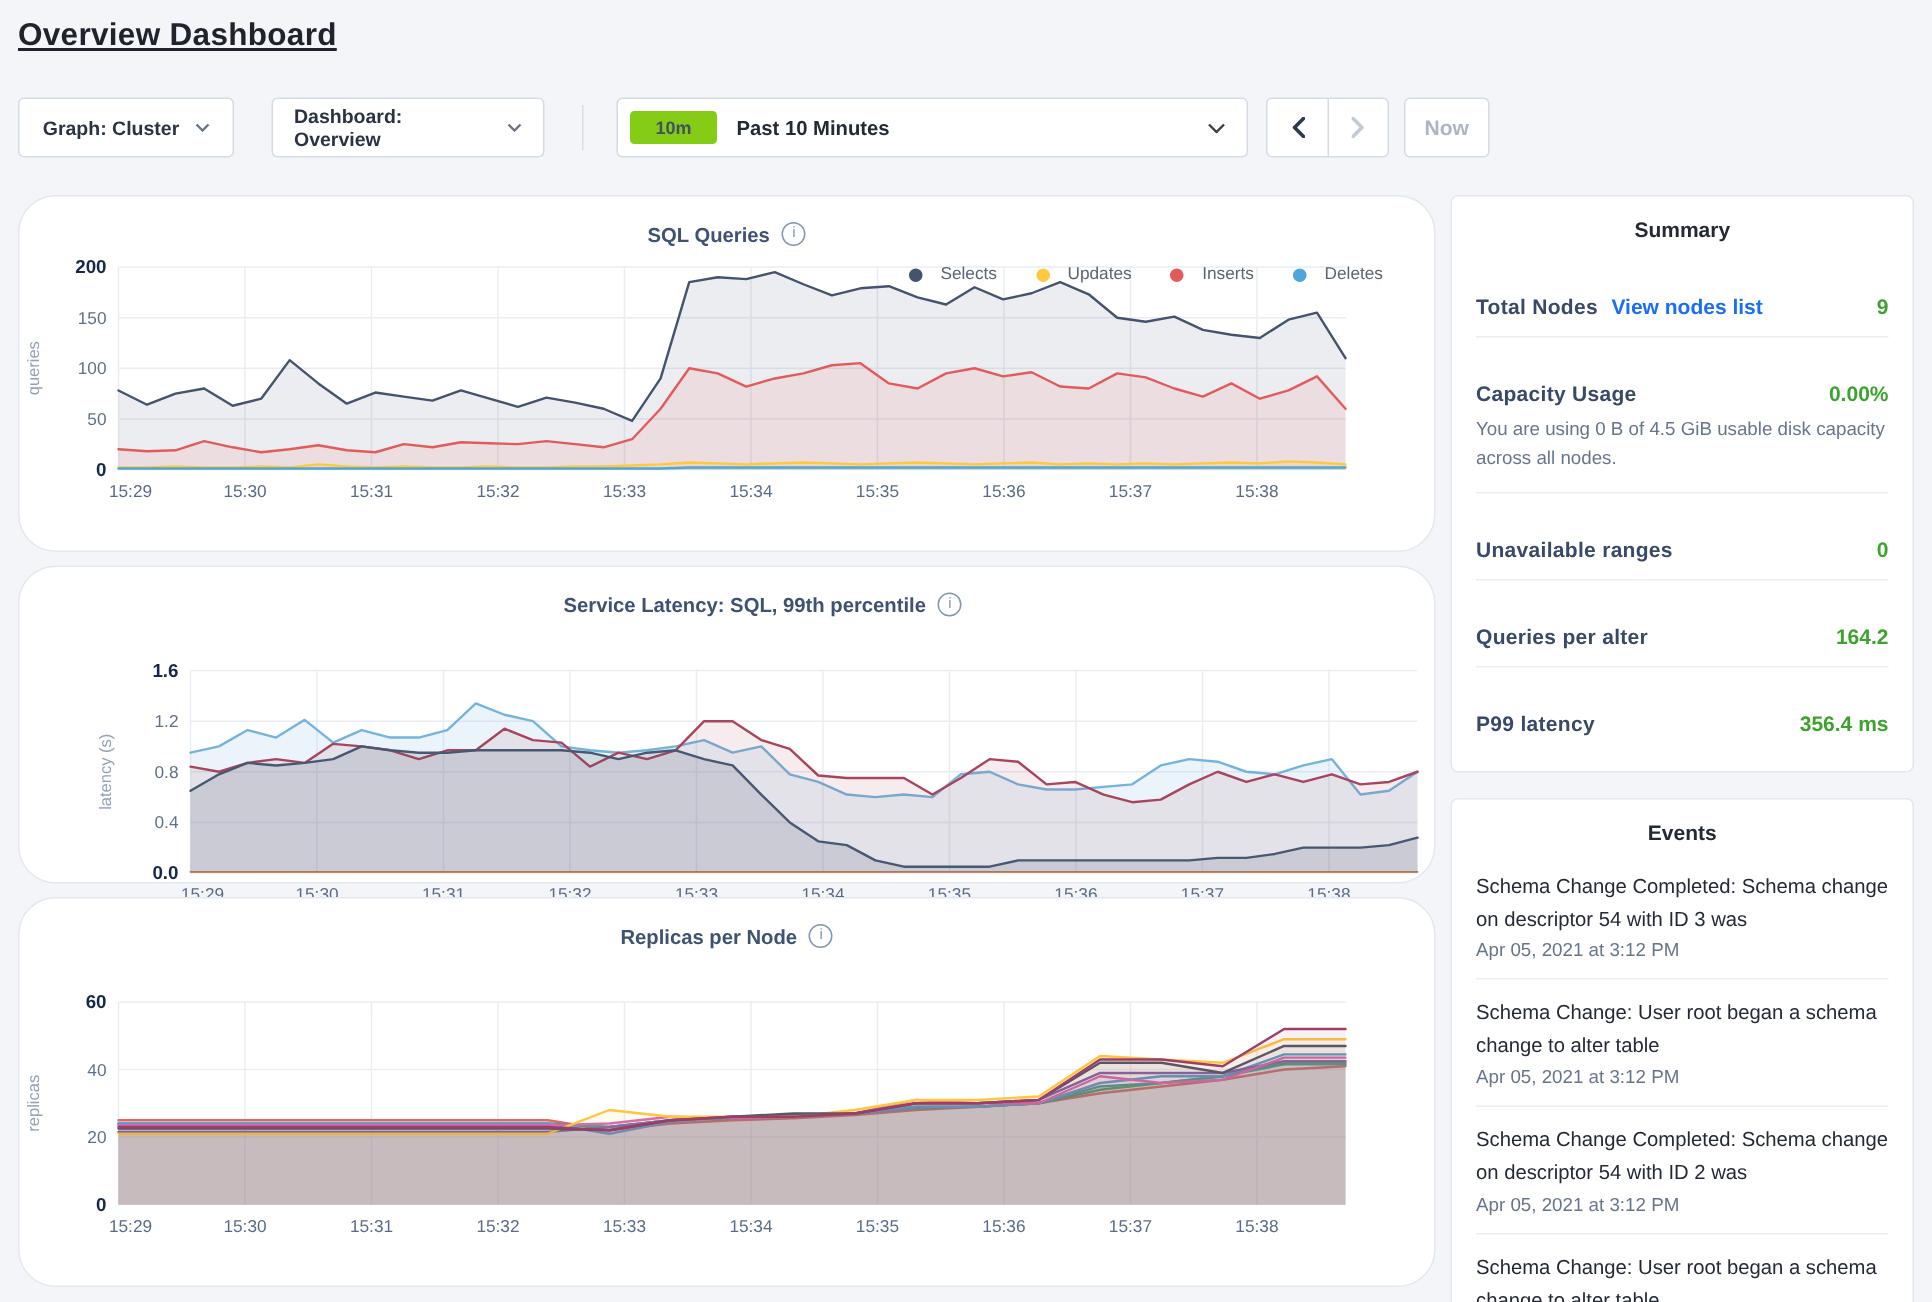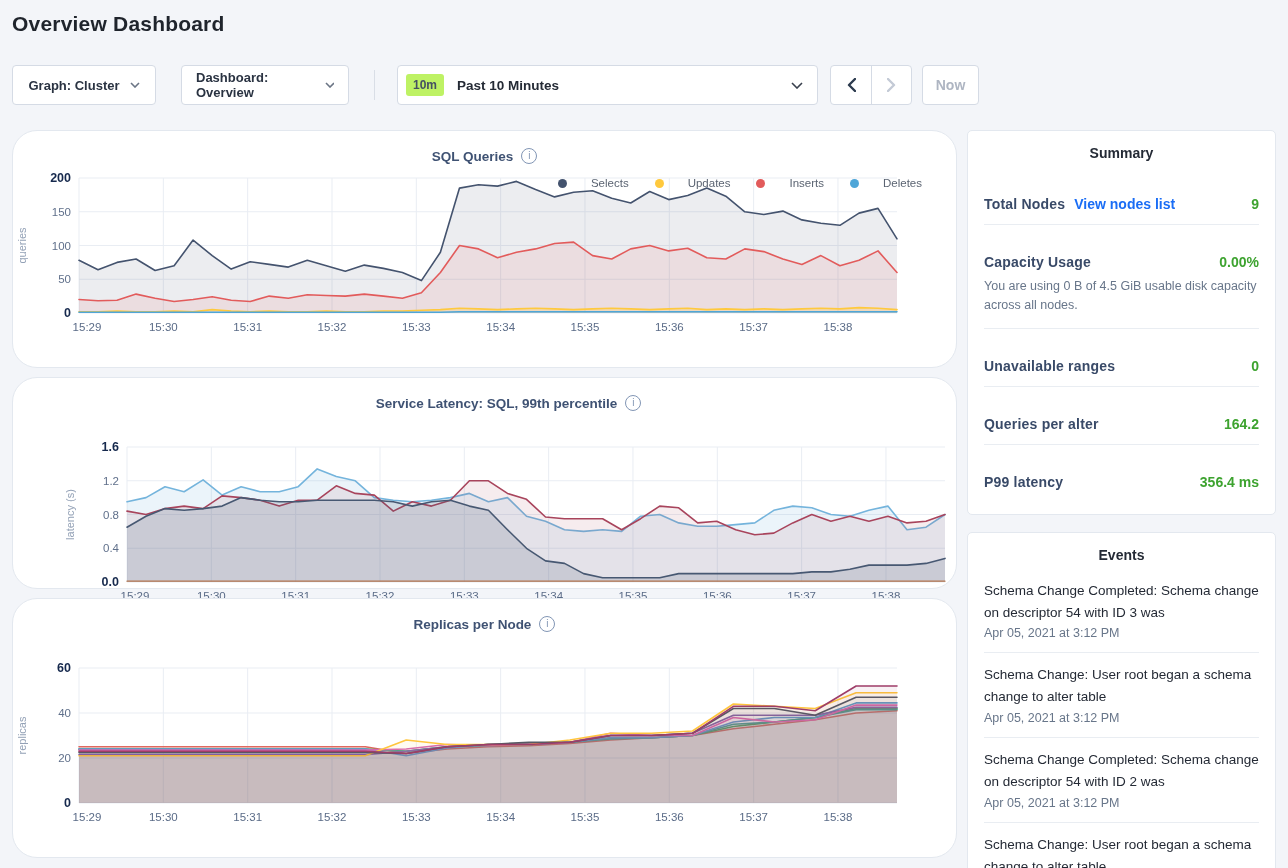--- a/index.html
+++ b/index.html
@@ -7,40 +7,40 @@
   body {
     position:relative;
     background:#f3f5f9;
     font-family:"Liberation Sans", sans-serif;
     color:#242a35;
   }
   text { font-family:"Liberation Sans", sans-serif; }
 
   .page-title {
     position:absolute; left:12px; top:12px;
-    font-size:21px; font-weight:600; color:#1f242c; letter-spacing:.2px;
+    font-size:21px; font-weight:600; color:#1f242c; letter-spacing:.2px;text-decoration:underline;
   }
 
   
   .toolbar { position:absolute; left:12px; top:65px; height:40px; display:flex; align-items:center; }
   .btn {
     background:#fff; border:1px solid #d5dbe5; border-radius:4px; height:40px;
     display:flex; align-items:center; justify-content:center; cursor:pointer;
   }
   .dropdown { padding:0 14px; gap:10px; font-size:13px; font-weight:700; color:#2a3342; }
   .dd-graph { width:144px; }
-  .dd-dash  { width:168px; margin-left:25px; }
+  .dd-dash  { width:182px; margin-left:25px; }
   .vdivider { width:1px; height:30px; background:#d9dee6; margin:0 0 0 25px; }
   .timepicker {
     margin-left:22px; width:421px; height:40px; background:#fff;
     border:1px solid #d5dbe5; border-radius:4px;
     display:flex; align-items:center; padding:0 14px 0 8px; cursor:pointer;
   }
   .time-badge {
-    background:#bef264; border-radius:3px; padding:4px 7px;
+    background:#84cc16; border-radius:3px; padding:4px 17px;
     font-size:12px; font-weight:700; color:#455062;
   }
   .time-label { margin-left:13px; font-size:13.5px; font-weight:700; color:#242a35; flex:1; }
   .arrow-group {
     margin-left:12px; display:flex; height:40px; background:#fff;
     border:1px solid #d5dbe5; border-radius:4px; overflow:hidden;
   }
   .arrow-btn { width:40px; height:38px; display:flex; align-items:center; justify-content:center; cursor:pointer; }
   .arrow-btn + .arrow-btn { border-left:1px solid #d5dbe5; }
   .now-btn { margin-left:10px; width:57px; font-size:14px; font-weight:700; color:#aeb5c2; cursor:default;text-align:center; }
@@ -60,21 +60,21 @@
   .chart-title-row { display:flex; justify-content:center; align-items:center; gap:8px; padding-top:17px; }
   .chart-title { font-size:13.5px; font-weight:700; color:#3f5273; }
   .info-icon {
     width:16px; height:16px; border:1px solid #8296b5; border-radius:50%;
     color:#8296b5; font-size:10px; line-height:14px; text-align:center; font-weight:400;
     display:inline-block; cursor:pointer;
   }
   .legend-row {
     position:absolute; right:34px; top:46px; display:flex; gap:26px; align-items:center;
   }
-  .legend-item { display:flex; align-items:center; gap:24px; }
+  .legend-item { display:flex; align-items:center; gap:12px; }
   .legend-dot { width:9px; height:9px; border-radius:50%; }
   .legend-label { font-size:11.5px; color:#5b6472; }
 
   .chart-svg { display:block; margin-top:4px; }
   .c2 .chart-svg, .c3 .chart-svg { margin-top:26px; }
 
   
   .side-card { padding:14px 16px 12px 16px; }
   .summary-card { min-height:362px; margin-bottom:17px; }
   .events-card  { min-height:390px; }

